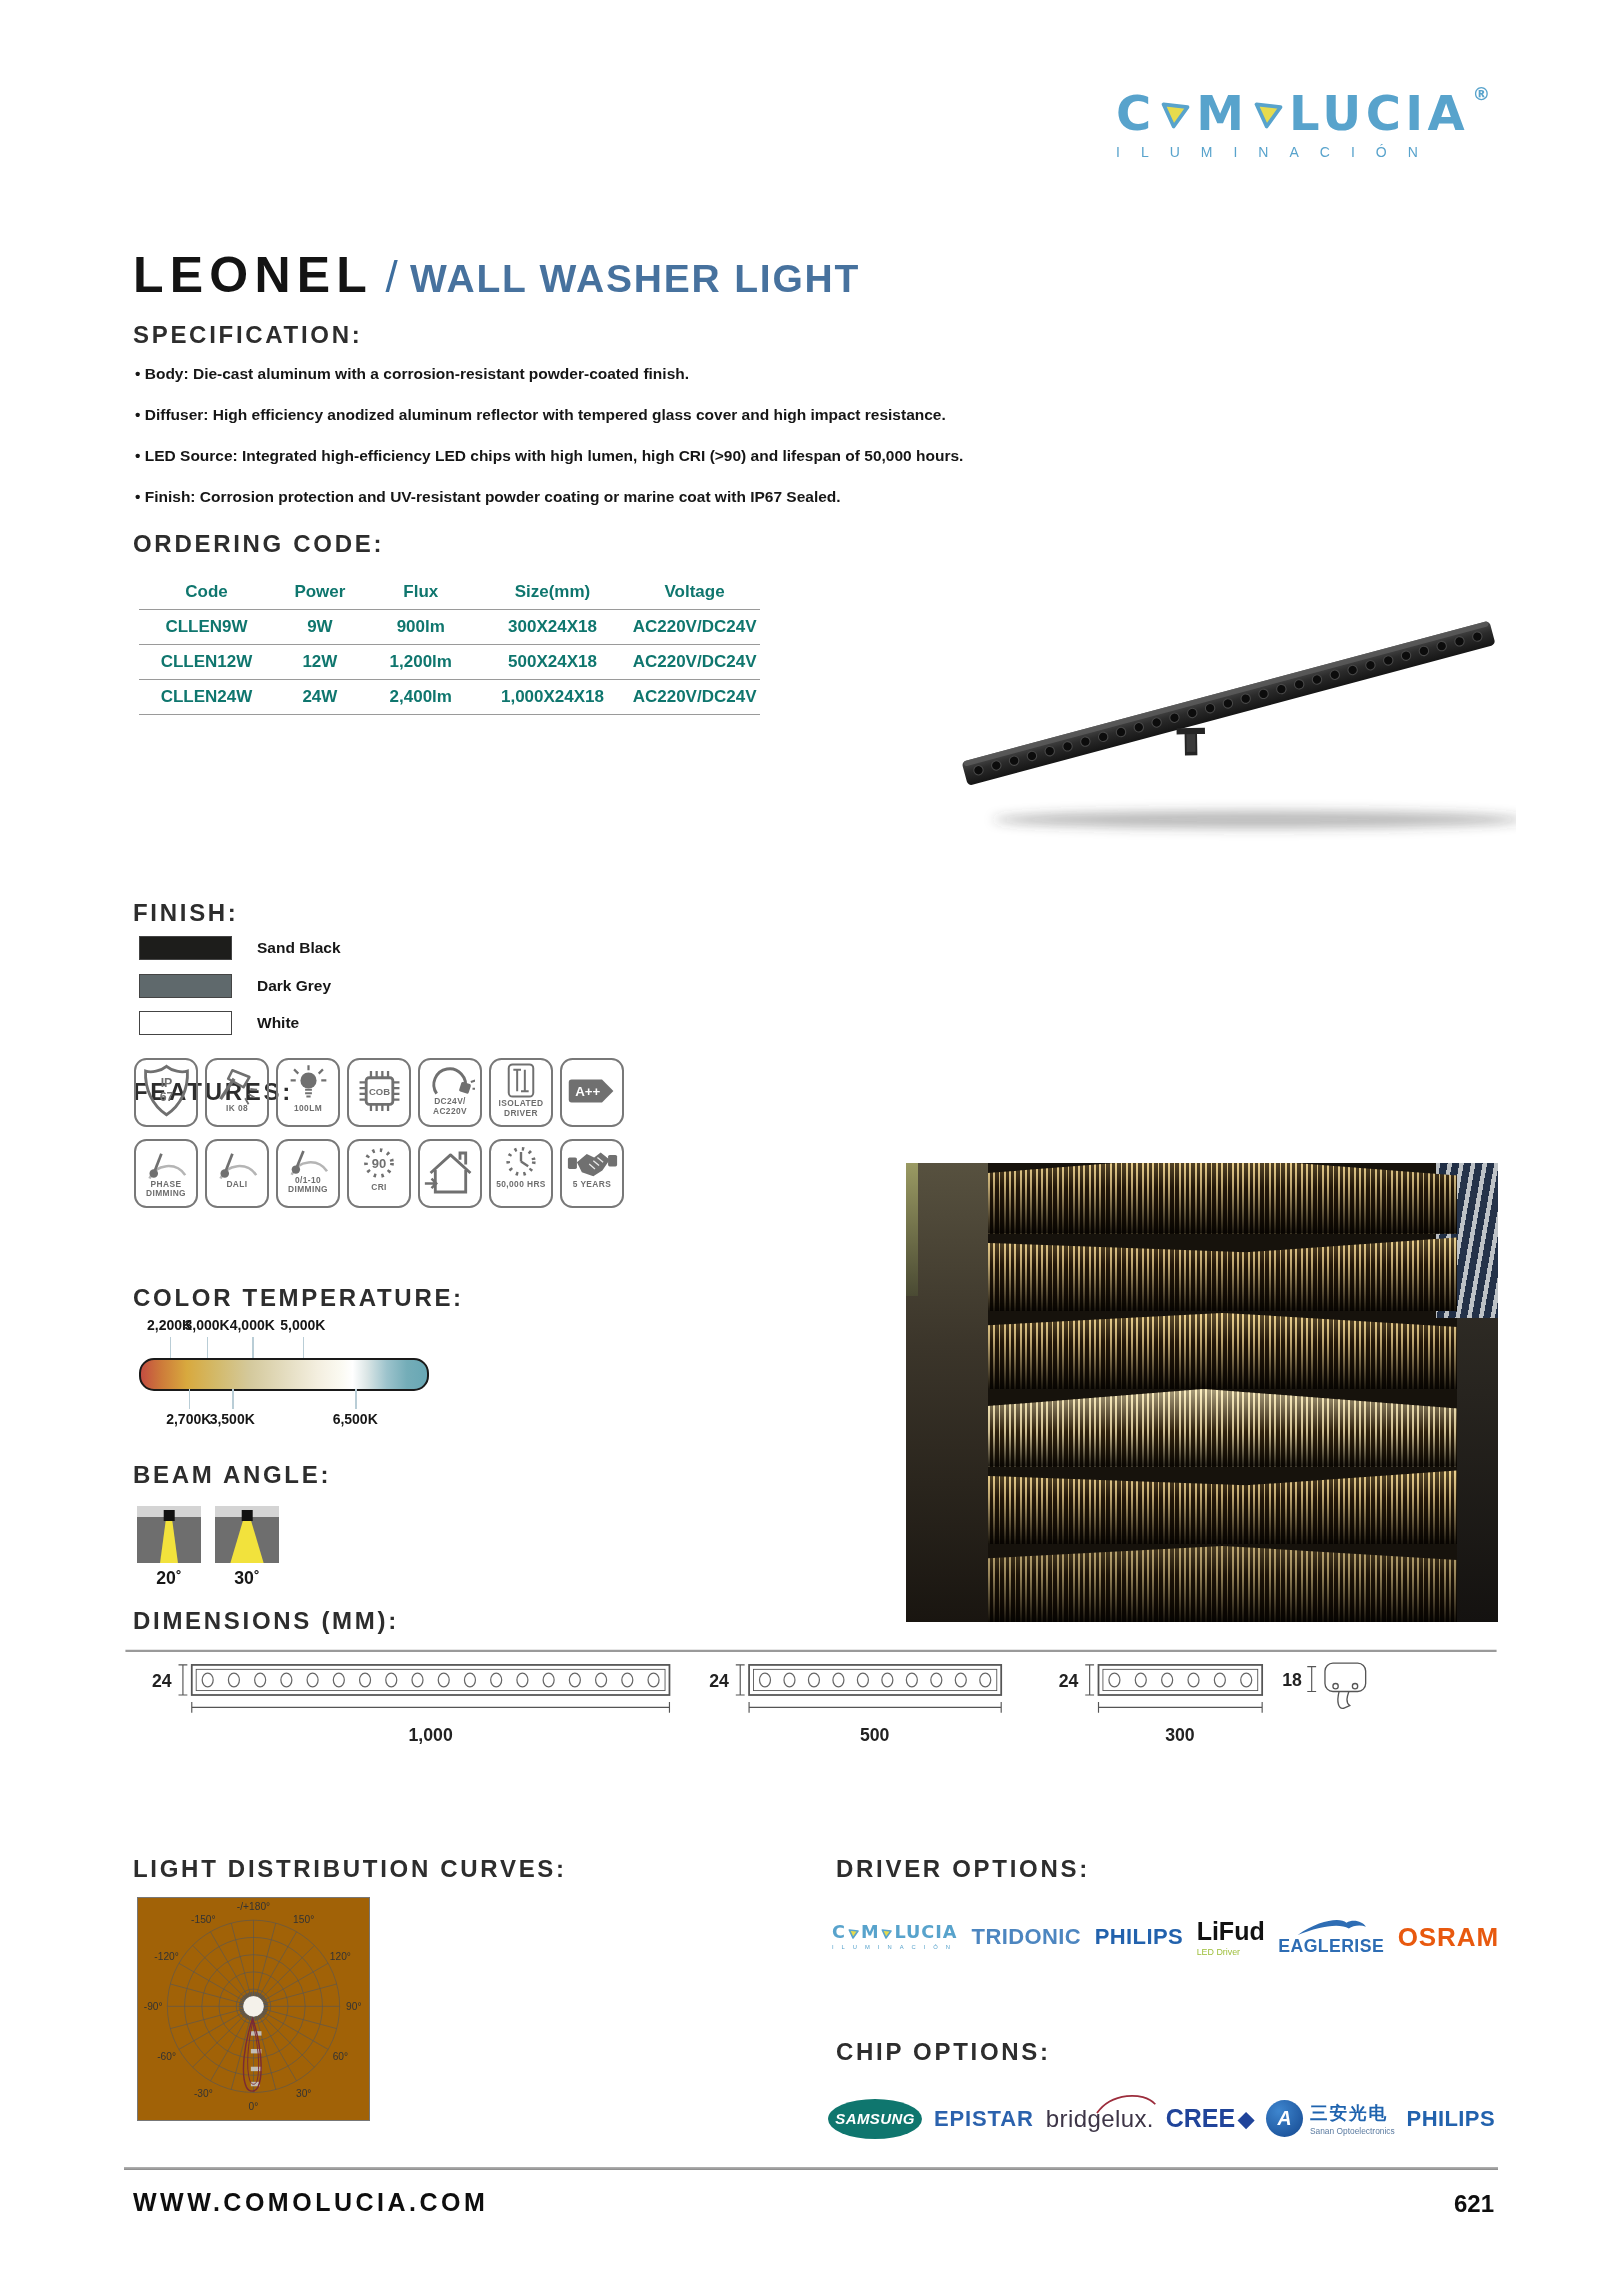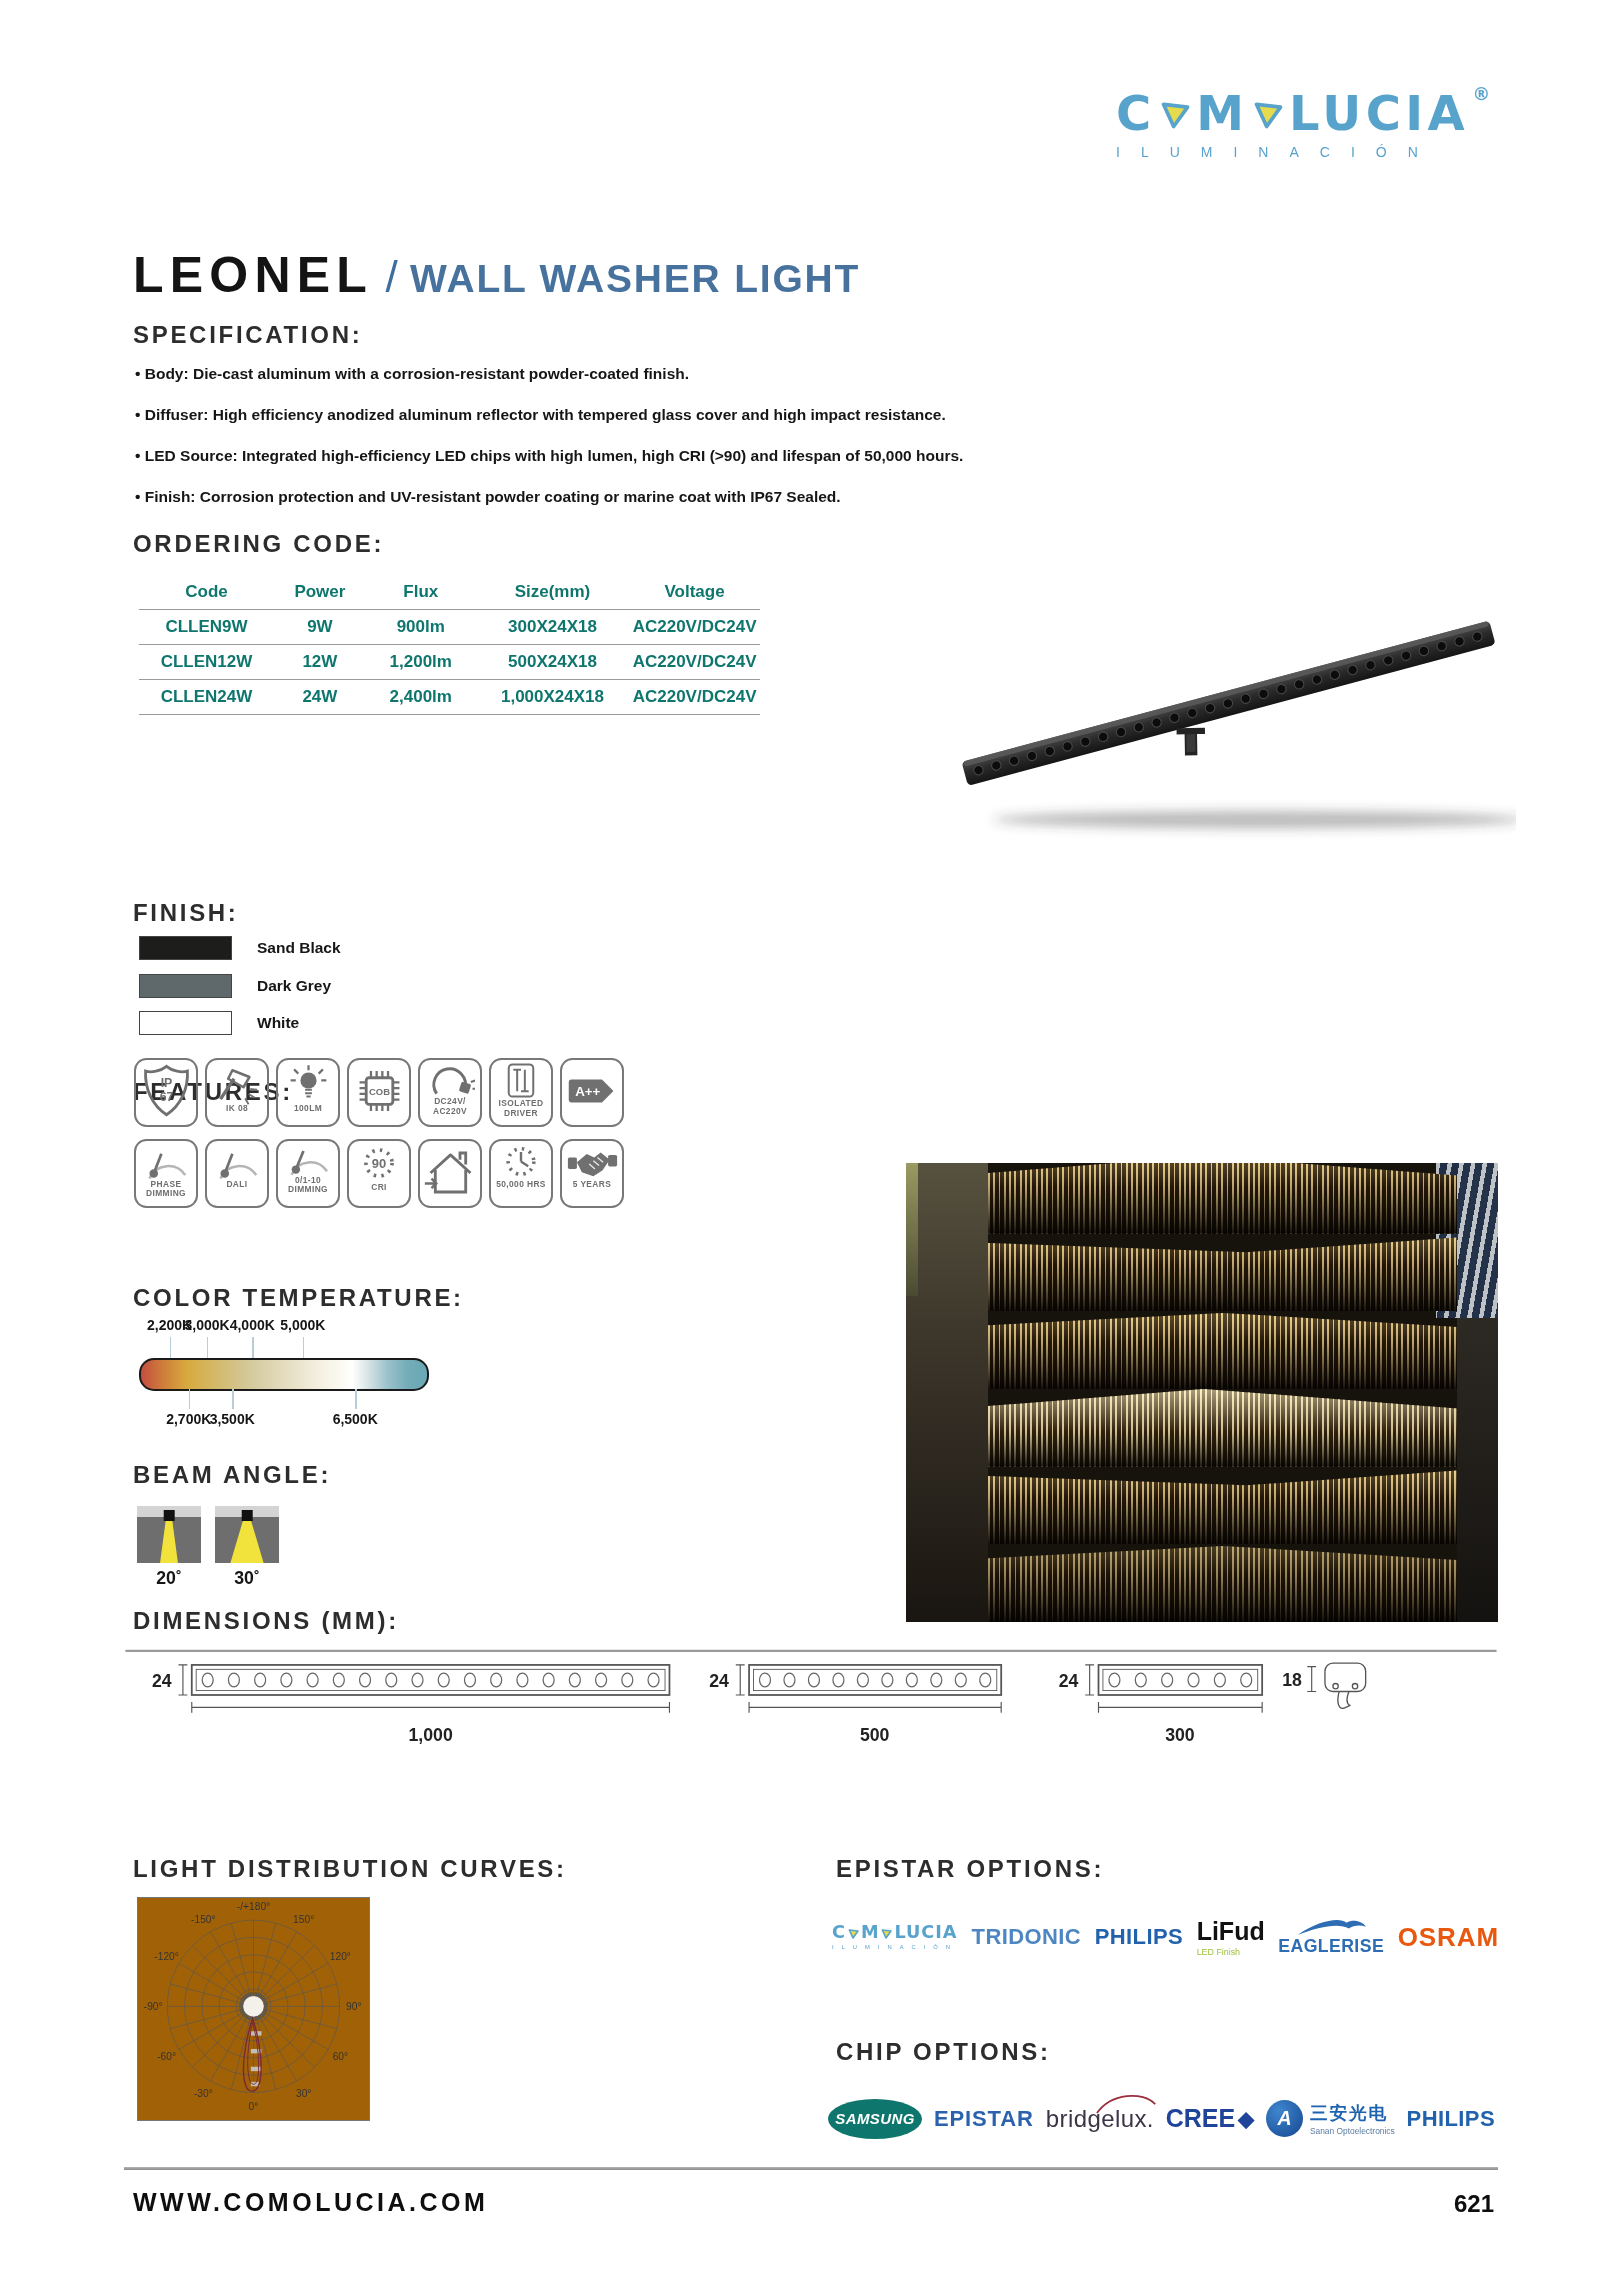--- a/index.html
+++ b/index.html
@@ -618,41 +618,41 @@
         <rect x="127" y="207" width="10" height="5"></rect>
       </g>
 
       <g fill="none" stroke="#7a2a35" stroke-width="1.6">
         <path d="M129,136 C120,162 115,198 122,213 C125,219 132,219 135,213 C142,198 138,162 129,136 Z"></path>
         <path d="M129,140 C124,162 121,192 126,206 C128,211 132,211 134,206 C138,192 135,162 129,140 Z" stroke-width="1.1"></path>
       </g>
     </svg>
   </div>
 
-  <div class="sec-heading" style="left:836px;top:1855px;">EPISTAR OPTIONS:</div>
+  <div class="sec-heading" style="left:836px;top:1855px;">DRIVER OPTIONS:</div>
   <div class="brand-row driver-row">
     <div class="logo-sm">
       <div class="word">
         <span>C</span>
         <svg class="pick" viewBox="0 0 40 40">
             <path d="M7,9 L33,12 L18,33 Z" fill="#e6db4d" stroke="#58a3cc" stroke-width="5" stroke-linejoin="round"></path>
           </svg>
         <span>M</span>
         <svg class="pick" viewBox="0 0 40 40">
             <path d="M7,9 L33,12 L18,33 Z" fill="#e6db4d" stroke="#58a3cc" stroke-width="5" stroke-linejoin="round"></path>
           </svg>
         <span>LUCIA</span>
       </div>
       <div class="sub">ILUMINACIÓN</div>
     </div>
     <div class="lg-tridonic">TRIDONIC</div>
     <div class="lg-philips">PHILIPS</div>
     <div class="lg-lifud">
       <span class="main">LiFud</span>
-      <span class="sub">LED Finish</span>
+      <span class="sub">LED Driver</span>
     </div>
     <div class="lg-eaglerise">
       <svg width="76" height="19.5" viewBox="0 0 90 24">
         <path d="M4,22 C30,4 56,0 64,7 C72,2 84,5 88,12 C80,9 72,11 67,14 C54,7 30,12 4,22 Z" fill="#2e6db4"></path>
       </svg>
       <span class="name">EAGLERISE</span>
     </div>
     <div class="lg-osram">OSRAM</div>
   </div>
 

